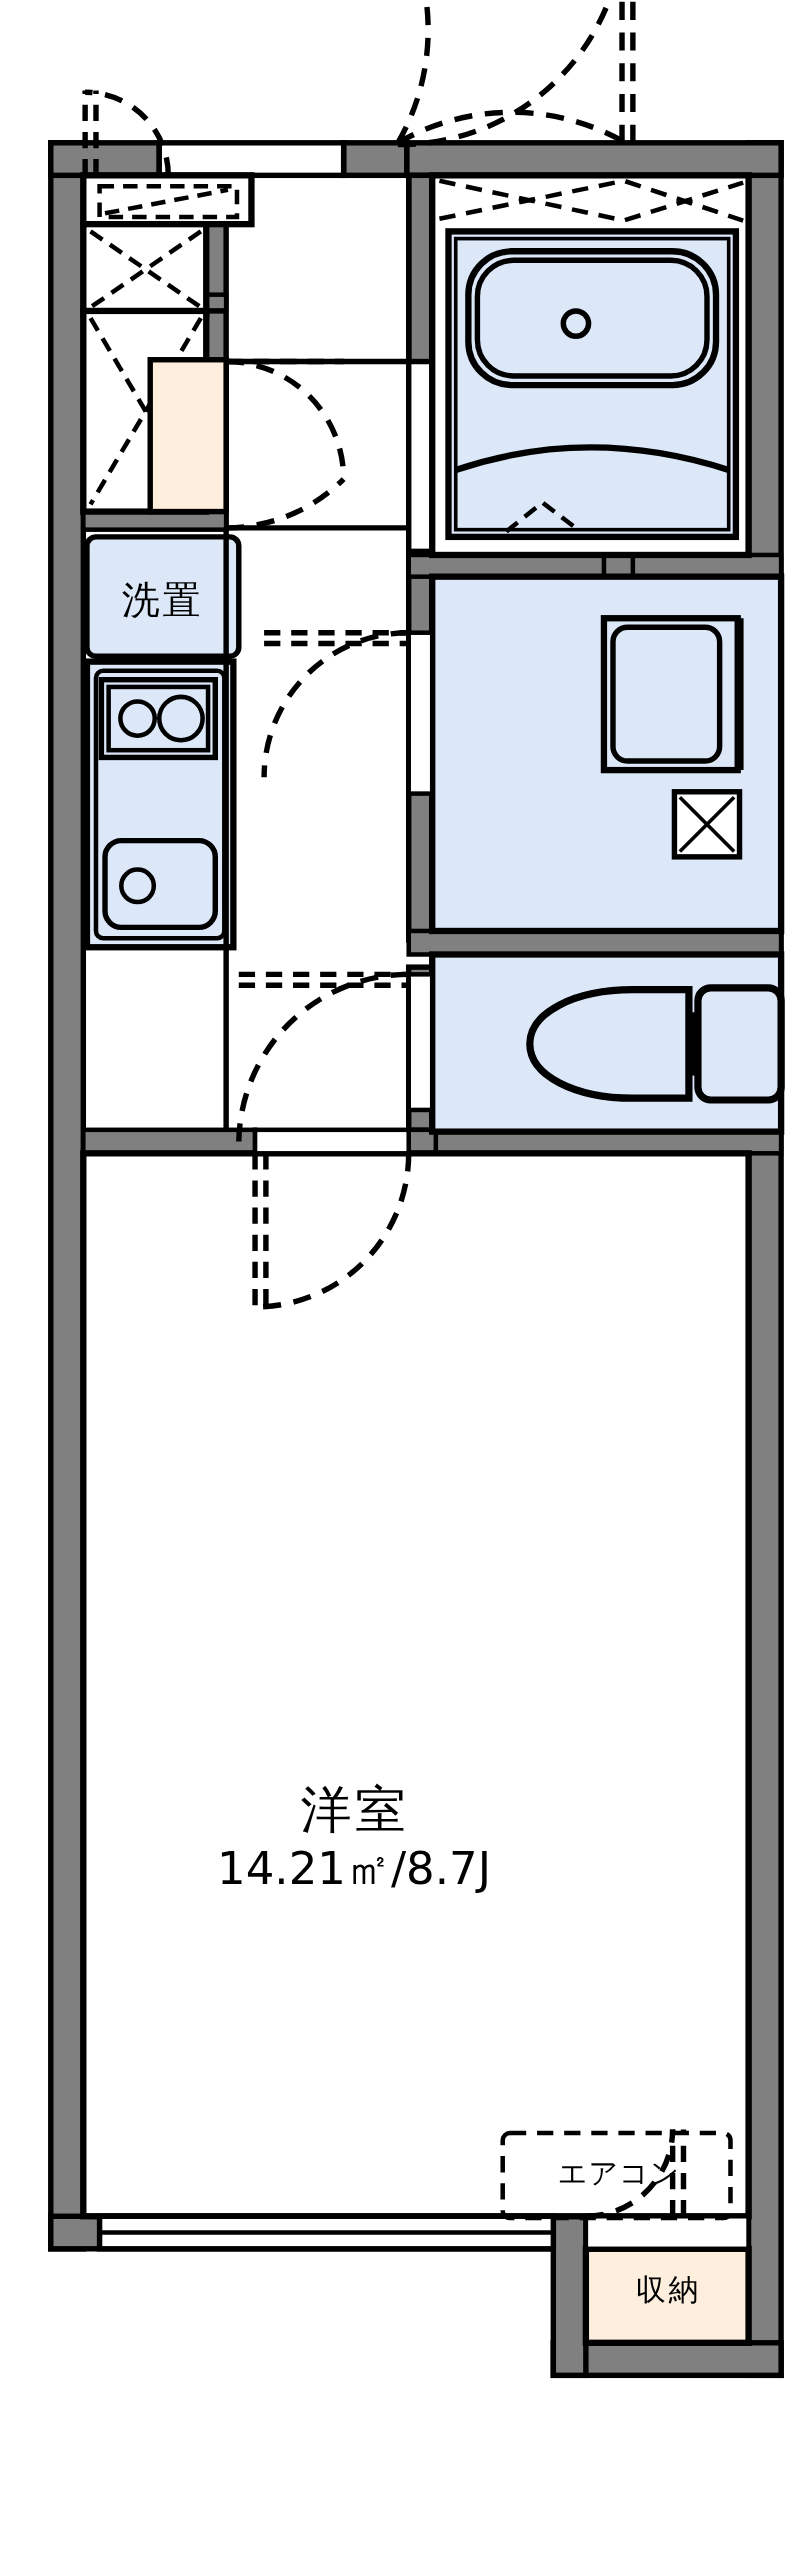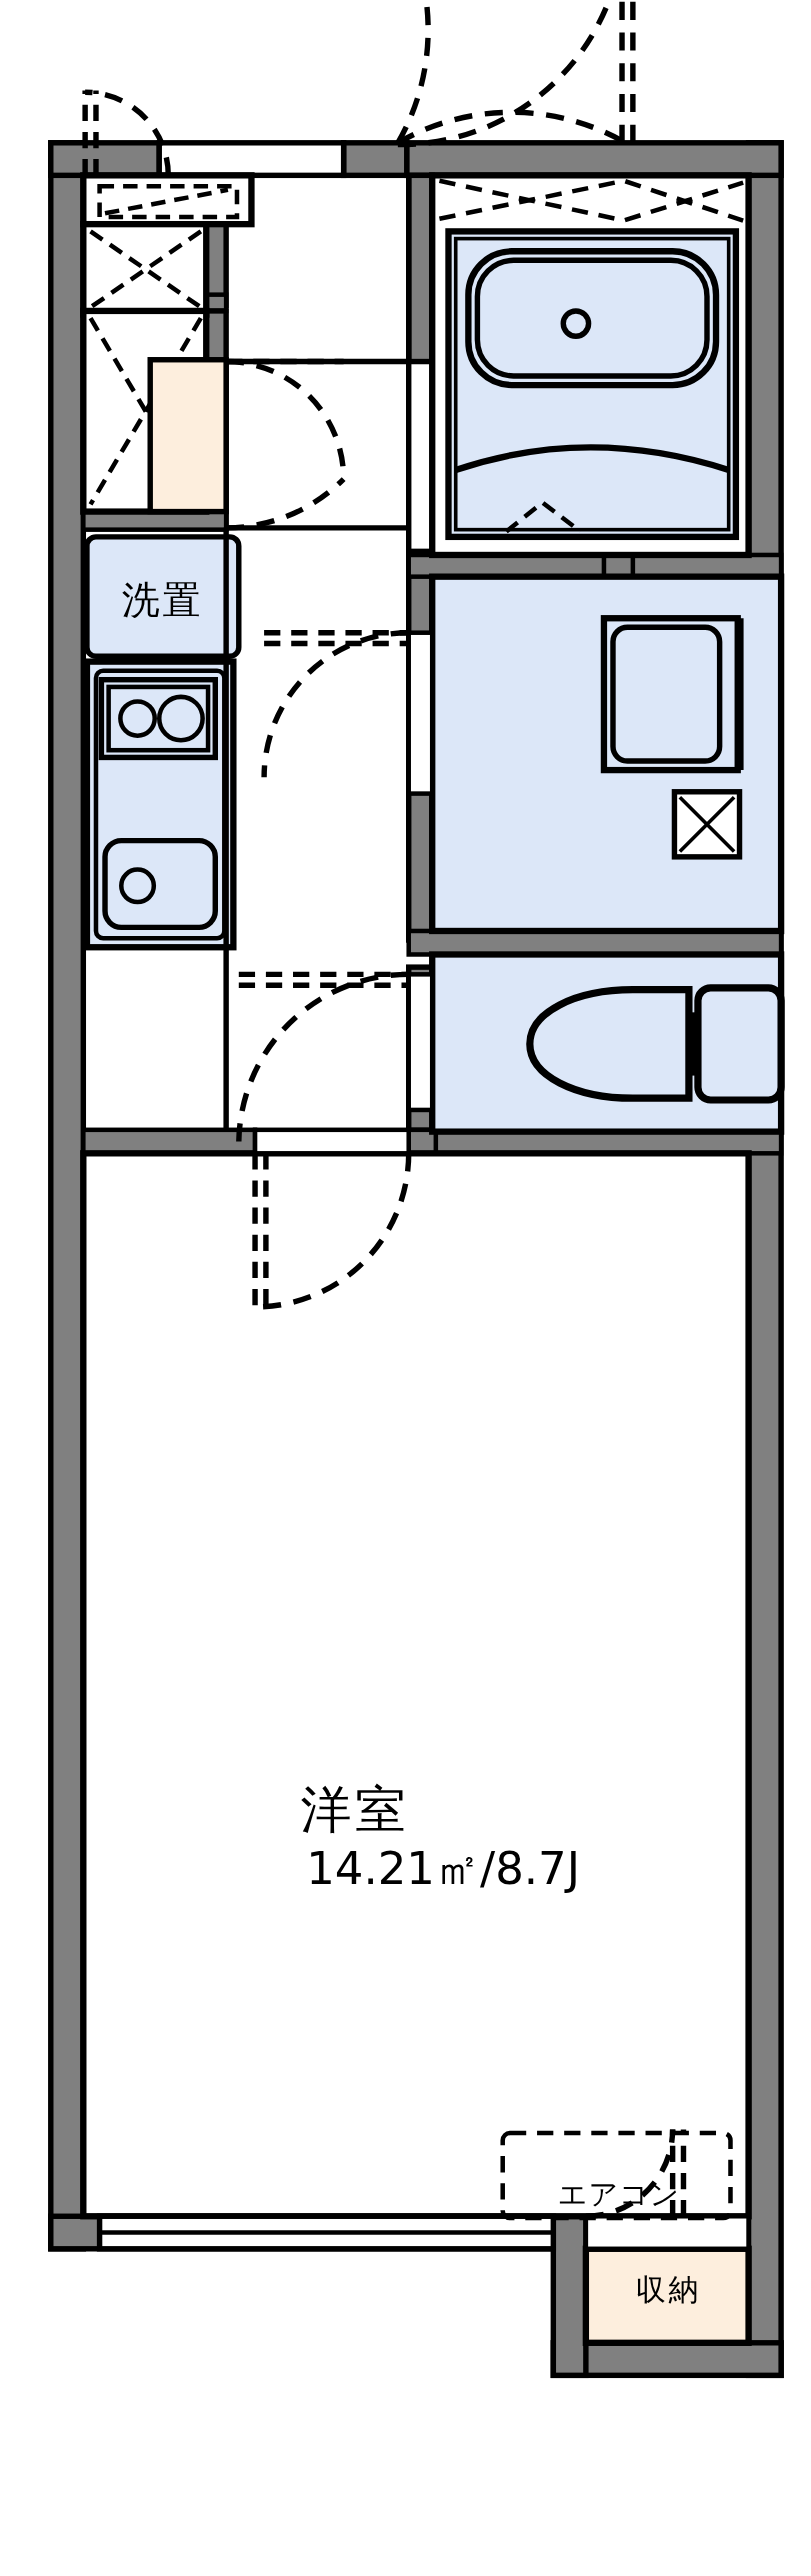--- a/index.html
+++ b/index.html
@@ -1,24 +1,24 @@
 <!DOCTYPE html>
 <html style="font-size:14.5px"><head>
 <meta charset="utf-8">
 <style>
   html,body{margin:0;padding:0;background:#ffffff;}
   body{font-family:"Liberation Sans","DejaVu Sans",sans-serif;}
   #plan-root{position:relative;width:812px;height:2576px;background:#fff;overflow:hidden;}
   #plan-svg{position:absolute;left:0;top:0;width:812px;height:2576px;display:block;}
   .lbl{position:absolute;color:#000;text-align:center;white-space:nowrap;font-family:"DejaVu Sans","Liberation Sans",sans-serif;}
   #room-name{font-size:51px;letter-spacing:3.6px;}
-  #room-area{font-size:45px;letter-spacing:0px;text-align:right;}
+  #room-area{font-size:45px;letter-spacing:0px;}
   #label-washer{font-size:38px;letter-spacing:2.7px;}
   #label-closet{font-size:30px;letter-spacing:2.7px;}
-  #label-aircon{font-size:29px;letter-spacing:0.9px;margin-top:21px;}
+  #label-aircon{font-size:29px;letter-spacing:0.9px;}
 </style>
 </head>
 <body>
 
 <div id="plan-root">
 
   <svg id="plan-svg" viewBox="0 0 898 2850" xmlns="http://www.w3.org/2000/svg">
 
     <g>
 

